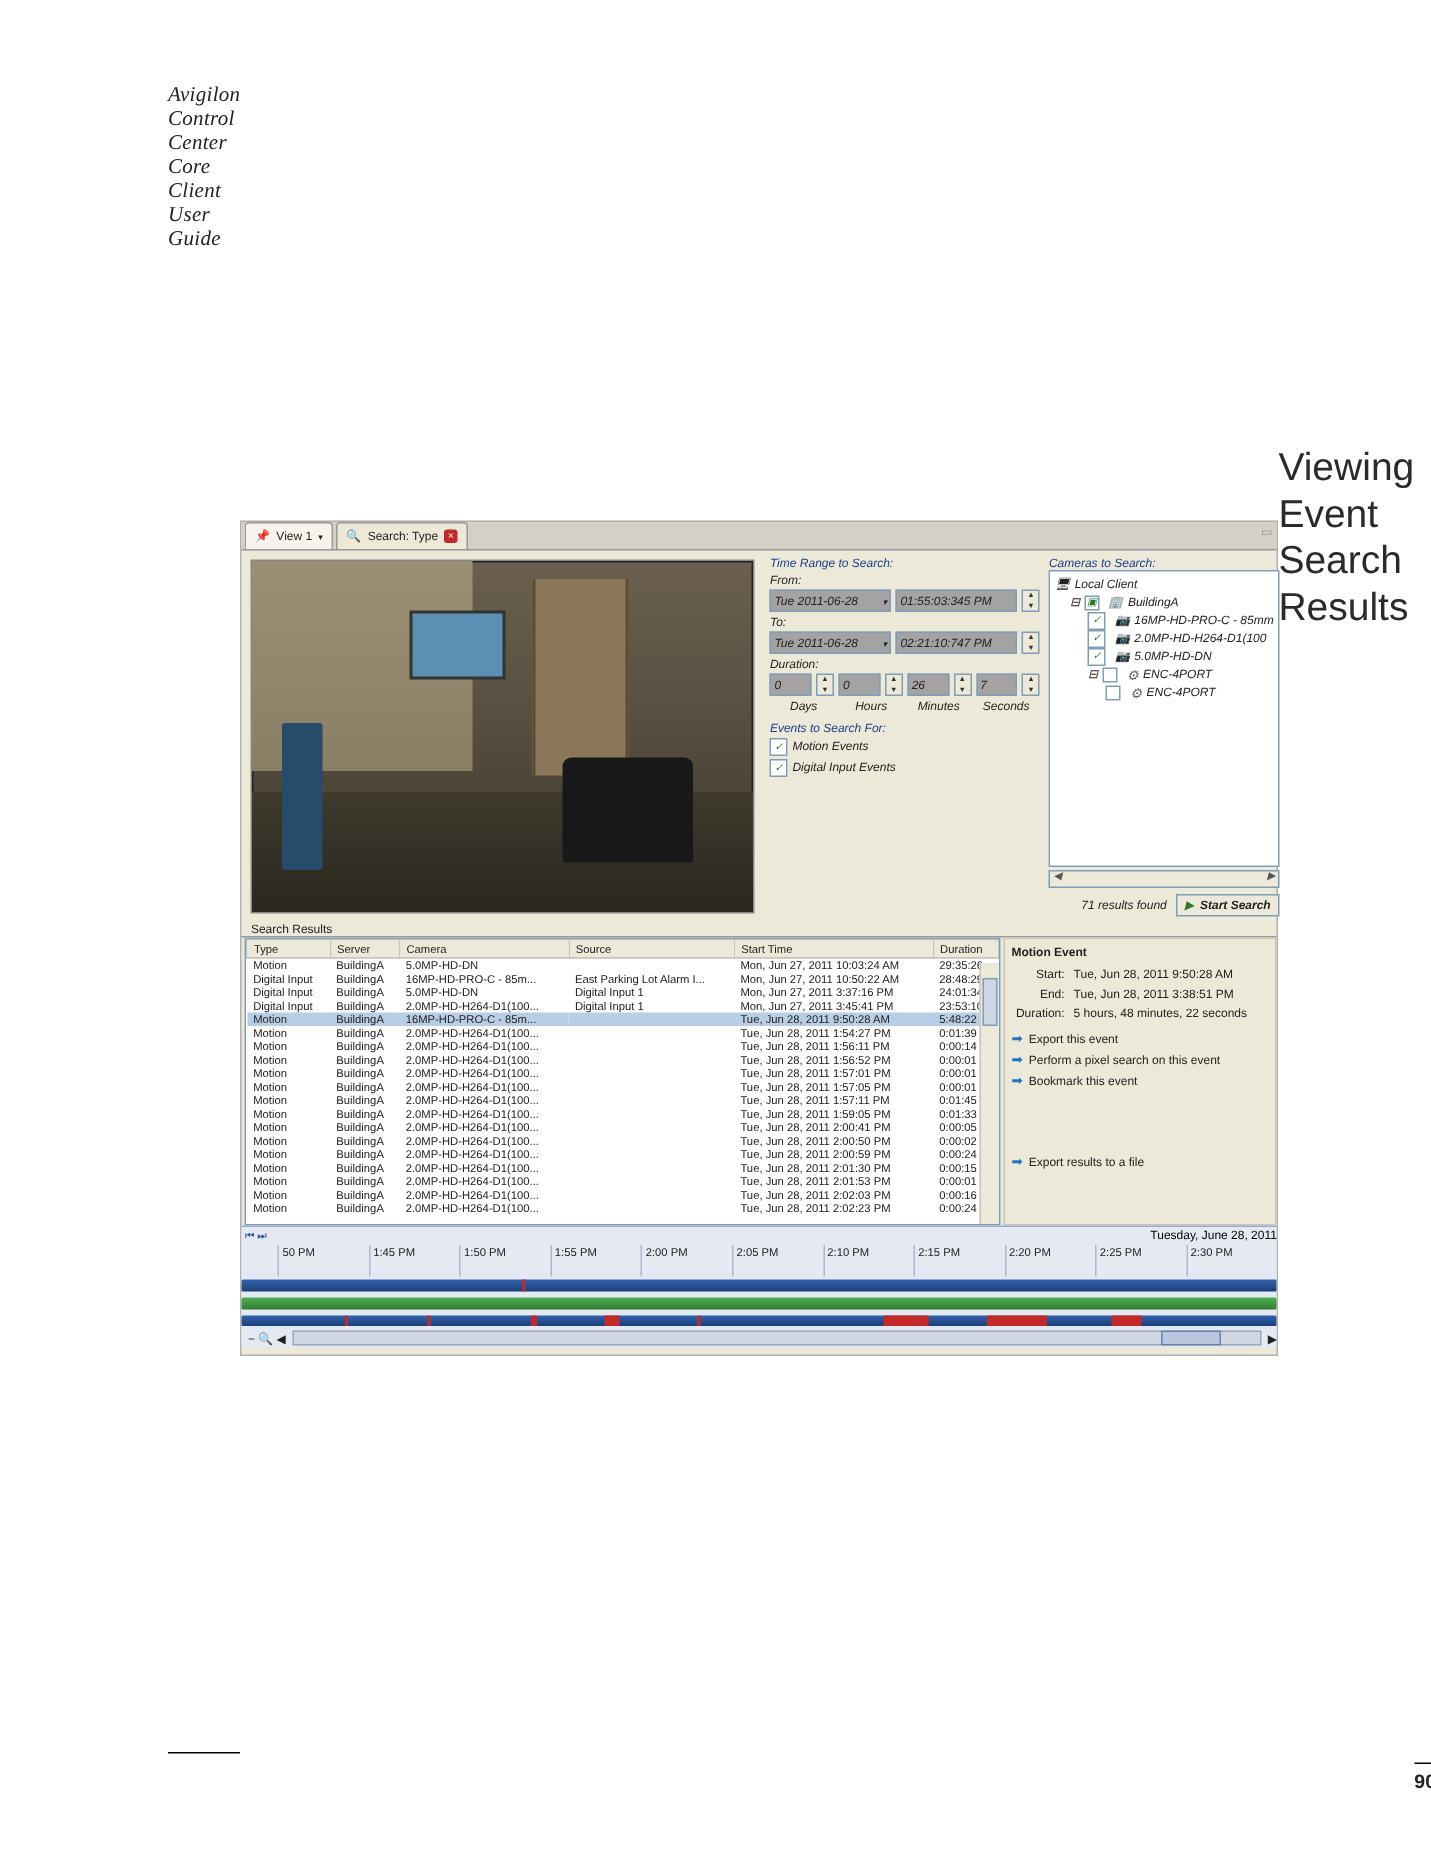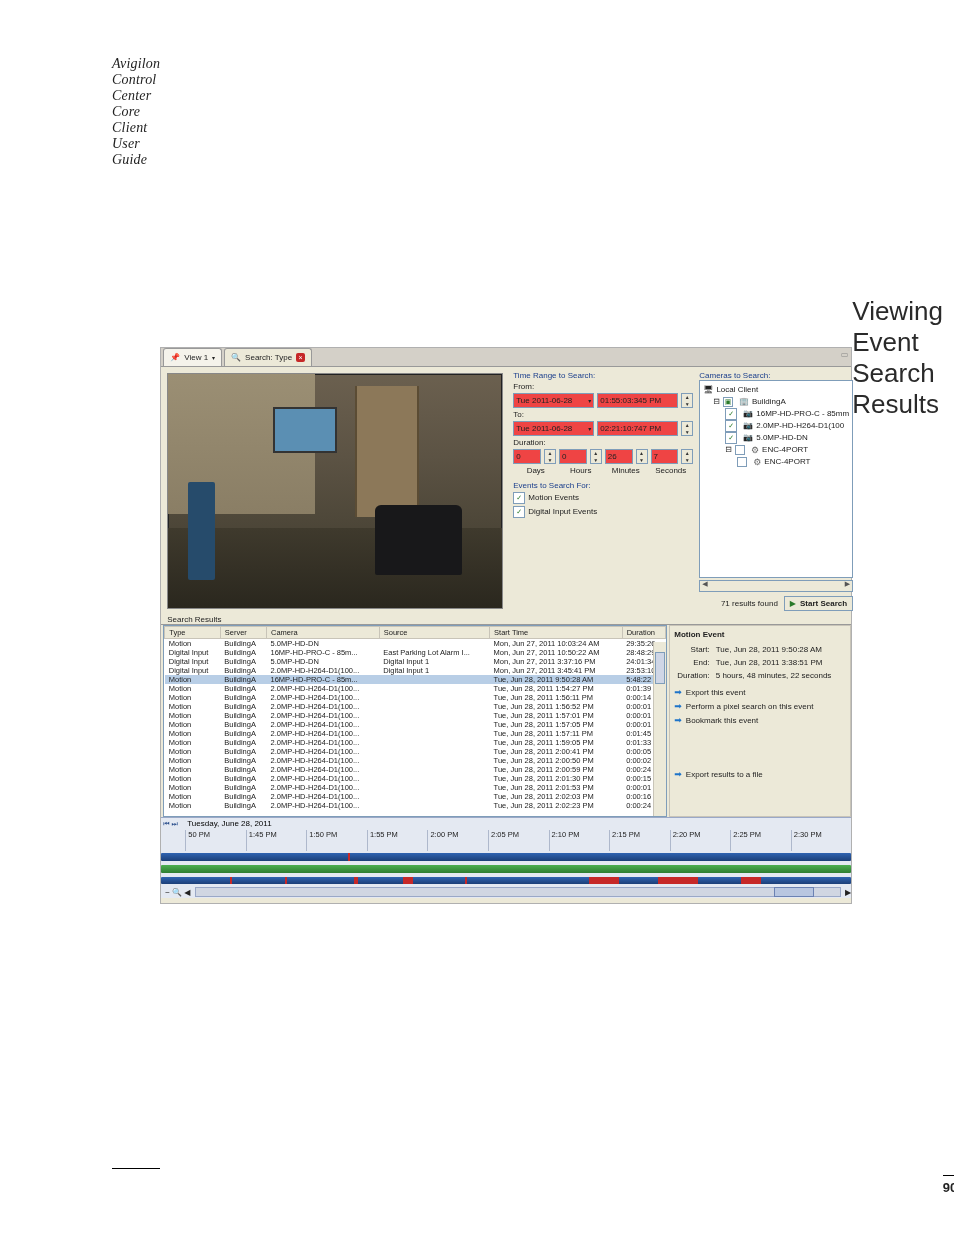--- a/index.html
+++ b/index.html
@@ -60,20 +60,21 @@
   .tab.active { background: #ece9d8; font-weight: normal; }
   .close-x {
     width:9px;height:9px;background:#c62828;border-radius:2px;
     display:inline-flex;align-items:center;justify-content:center;color:#fff;font-size:7px;line-height:1;
   }
   .pin-icon{color:#2b6fb3;}
   .mag-icon{color:#2b6fb3;}
   .upper {
     display: flex;
     height: 248px;
+    font-style: italic;
   }
   .preview {
     flex: 0 0 334px;
     margin: 6px 6px 6px 6px;
     background: #3a3a3a;
     position: relative;
     border: 1px solid #888;
     box-shadow: inset 0 0 0 1px #222;
     background: linear-gradient(#6b604f 0%, #5c5344 35%, #4a4436 70%, #2e2b22 100%);
   }
@@ -84,21 +85,21 @@
   .preview .cooler{position:absolute;left:6%;top:46%;width:8%;height:42%;background:#264b6b;border-radius:2px;}
   .preview .floor{position:absolute;left:0;right:0;bottom:0;height:34%;background:linear-gradient(#3f3a2d,#2a271e);}
   .search-pane {
     flex: 0 0 180px;
     padding: 4px 6px 4px 4px;
     display:flex;flex-direction:column;gap:2px;
     font-size:8px;
   }
   .blue{color:#1a3e8c;}
   .field-row{display:flex;gap:3px;align-items:center;}
-  .txt{background:#ef4444;border:1px solid #7f9db9;height:13px;padding:0 2px;font-size:8px;display:flex;align-items:center;}
+  .txt{background:#a3a3a3;border:1px solid #7f9db9;height:13px;padding:0 2px;font-size:8px;display:flex;align-items:center;}
   .spin{width:10px;height:13px;background:#ece9d8;border:1px solid #7f9db9;display:flex;flex-direction:column;}
   .spin span{flex:1;display:flex;align-items:center;justify-content:center;font-size:5px;color:#333;}
   .dur-labels{display:flex;gap:0;font-size:8px;}
   .dur-labels span{flex:1;text-align:center;}
   .chk{width:10px;height:10px;border:1px solid #7f9db9;background:#fff;display:inline-flex;align-items:center;justify-content:center;font-size:7px;color:#2a7a2a;margin-right:3px;}
   .tree-pane {
     flex: 1;
     padding: 4px 4px 4px 0;
     display:flex;flex-direction:column;
   }
@@ -124,21 +125,21 @@
   .scrolly .th{position:absolute;left:1px;right:1px;top:10px;height:30px;background:#cfd6e6;border:1px solid #7f9db9;}
   .detail{flex:0 0 172px;background:#ece9d8;margin-left:2px;border:1px solid #c8c4b8;padding:4px;font-size:8px;}
   .detail .ttl{font-weight:bold;margin-bottom:3px;}
   .detail table{font-size:8px;}
   .detail td:first-child{text-align:right;padding-right:3px;}
   .action{display:flex;align-items:center;gap:4px;margin-top:4px;}
   .action .arr{color:#1e74c9;font-size:9px;}
   .timeline{height:80px;background:#e4e9f2;border-top:1px solid #9aa8c7;display:flex;flex-direction:column;}
   .tl-head{display:flex;height:12px;align-items:center;}
   .tl-ctrls{width:24px;font-size:7px;color:#2b4f8c;display:flex;flex-wrap:wrap;gap:1px;padding-left:2px;}
-  .tl-date{flex:1;text-align:left;font-size:8px;color:#000;}
+  .tl-date{flex:1;text-align:right;font-size:8px;color:#000;}
   .tl-ticks{display:flex;height:22px;padding-left:24px;}
   .tick{flex:1;font-size:7.5px;border-left:1px solid #aeb8cc;padding-left:2px;white-space:nowrap;}
   .tl-row{height:12px;display:flex;align-items:center;padding-left:24px;position:relative;}
   .tl-row .bar{position:absolute;top:2px;bottom:2px;background:linear-gradient(#2f63b1,#1c3f78);border-radius:1px;}
   .tl-row.green .bar{background:linear-gradient(#4caf50,#2e7d32);}  
   .tl-row .seg{position:absolute;top:2px;bottom:2px;background:#c62828;width:2px;}
   .zoom{height:12px;display:flex;align-items:center;font-size:8px;gap:4px;padding-left:4px;}
   .zoom .track{flex:1;height:8px;background:#d0d6e2;border:1px solid #9aa8c7;position:relative;}
   .zoom .thumb{position:absolute;right:4%;width:6%;top:-1px;bottom:-1px;background:#b8c6e0;border:1px solid #6b82b3;}
   .section-heading{

